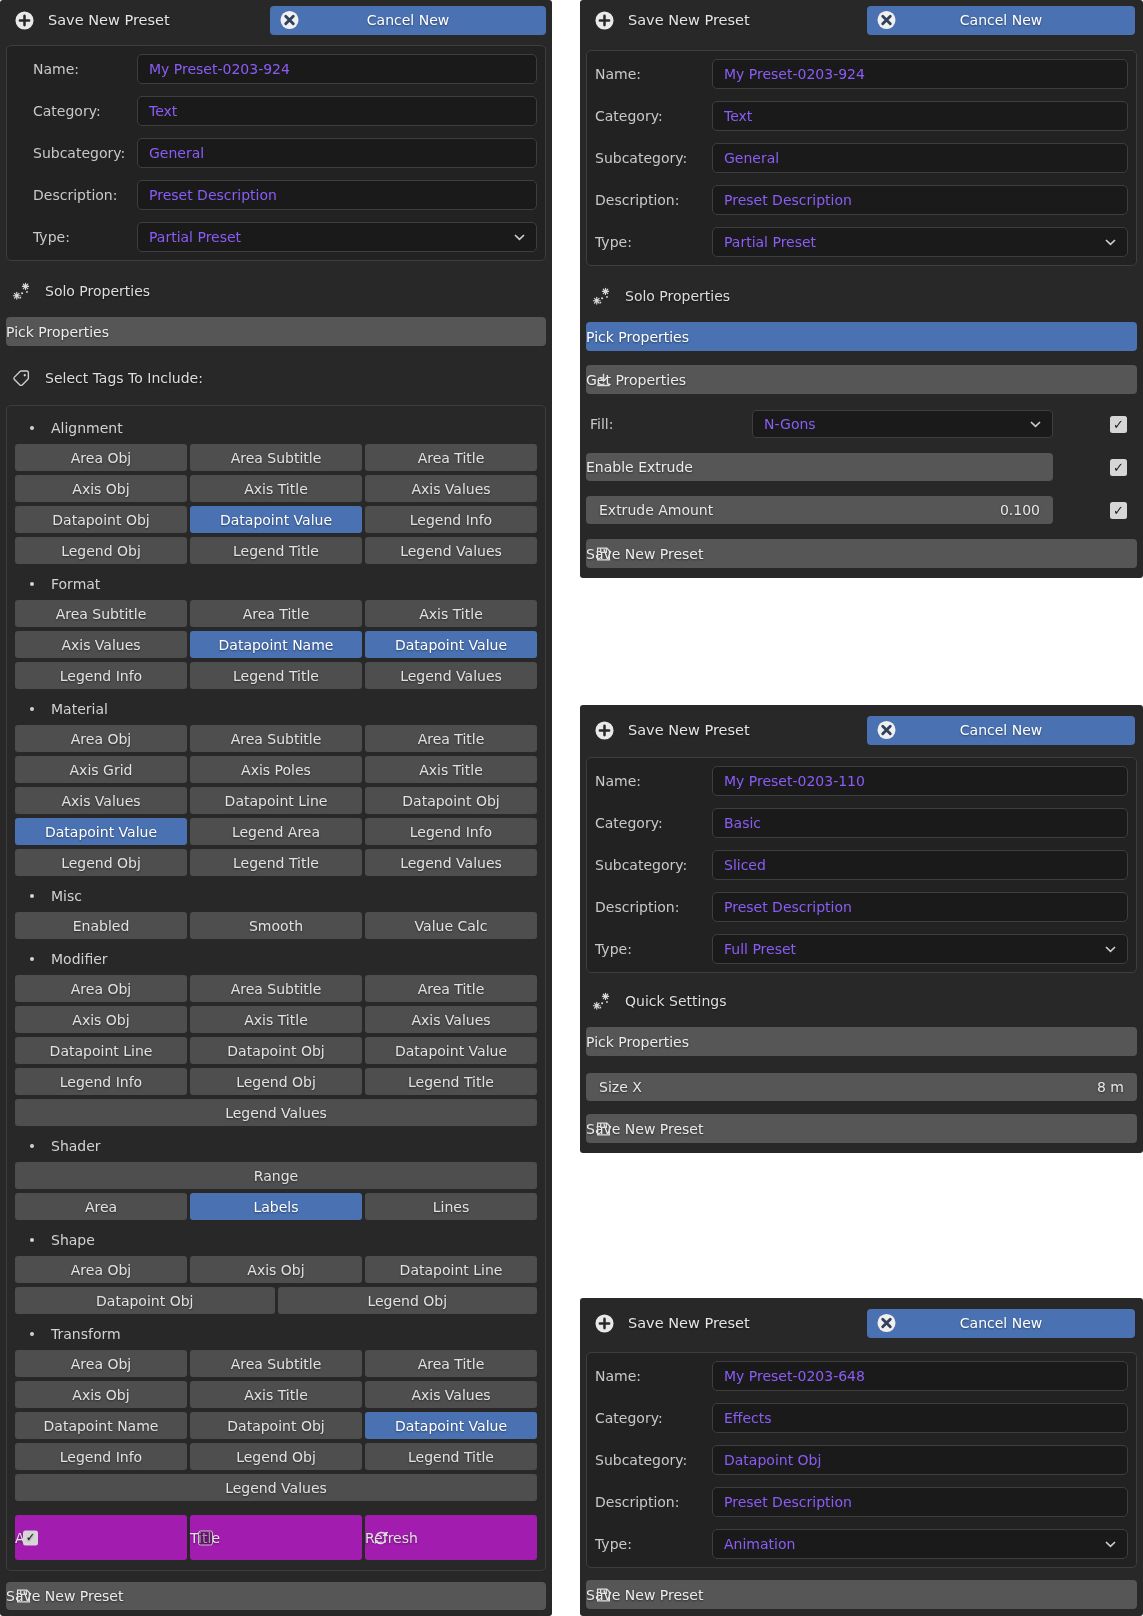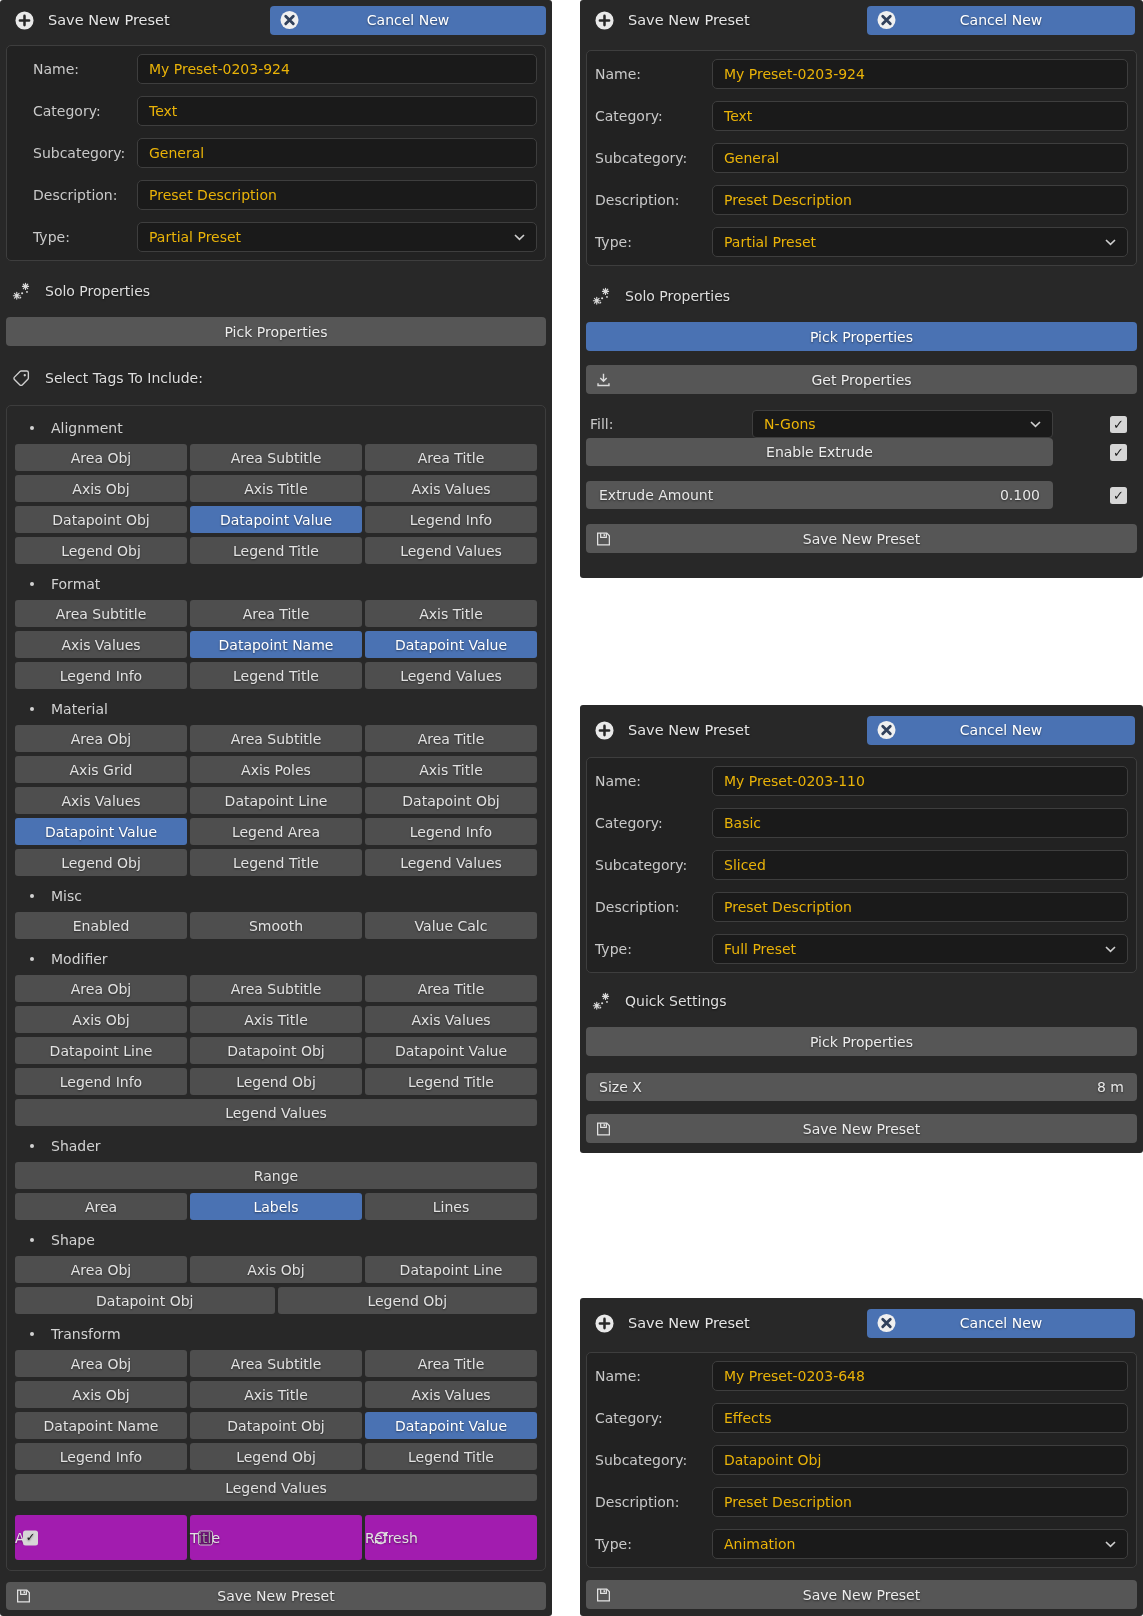--- a/index.html
+++ b/index.html
@@ -33,31 +33,31 @@
     border: 1px solid #3e3e3e; border-radius: 5px; background: #222222;
     padding: 8px 8px 8px 26px; display: flex; flex-direction: column; gap: 12px;
   }
   #panel-left .fields-box { margin-top: 10px; }
   .panel-right .fields-box { margin-top: 15px; padding-left: 8px; }
   .field-row { display: flex; align-items: center; height: 30px; }
   .field-label { color: #c9c9c9; width: 104px; flex: 0 0 auto; }
   .panel-right .field-label { width: 117px; }
   .field-control {
     flex: 1; height: 30px; background: #1a1a1a; border: 1px solid #3e3e3e; border-radius: 5px;
-    display: flex; align-items: center; padding: 0 11px; color: #eab308;
+    display: flex; align-items: center; padding: 0 11px; color: #8b5cf6;
   }
   .field-control .chev { margin-left: auto; line-height: 0; }
 
   .section-hdr { display: flex; align-items: center; gap: 14px; padding-left: 6px; height: 28px;
     color: #dedede; text-shadow: 0 1px 2px rgba(0,0,0,.5); }
   .icon { line-height: 0; flex: 0 0 auto; }
 
   .wide-btn {
     height: 29px; background: #565656; border-radius: 4px; position: relative;
-    display: flex; align-items: center; justify-content: center; color: #ececec;
+    display: flex; align-items: center; justify-content: flex-start; color: #ececec;
     text-shadow: 0 1px 2px rgba(0,0,0,.5);
   }
   .wide-btn.blue { background: #4a72b3; color: #ffffff; }
   .wide-btn .btn-icon { position: absolute; left: 9px; top: 50%; transform: translateY(-50%); line-height: 0; }
   .grow { flex: 1; }
 
   .tags-box { border: 1px solid #3d3d3d; border-radius: 5px; margin-top: 13px; padding: 6px 8px 10px; }
   .group-label { height: 32px; display: flex; align-items: center; gap: 17px; padding-left: 15px; color: #d2d2d2; }
   .bullet { width: 4px; height: 4px; border-radius: 50%; background: #d2d2d2; flex: 0 0 auto; }
   .tag-row { display: flex; gap: 3px; margin-bottom: 4px; }
@@ -464,21 +464,21 @@
     <div class="fill-label">Fill:</div>
     <div class="field-control h28" style="border-radius:4px">
       <span>N-Gons</span>
       <span class="chev"><svg width="11" height="7" viewBox="0 0 11 7">
             <path d="M1 1l4.5 4.3L10 1" stroke="#cfcfcf" stroke-width="1.6" fill="none"></path>
           </svg></span>
     </div>
     <span class="chk on"></span>
   </div>
 
-  <div class="row-with-chk" style="margin-top:0">
+  <div class="row-with-chk" style="margin-top:15px">
     <div class="wide-btn grow h28">
       <span>Enable Extrude</span>
     </div>
     <span class="chk on"></span>
   </div>
 
   <div class="row-with-chk" style="margin-top:15px">
     <div class="slider">
       <span>Extrude Amount</span>
       <span class="sl-val">0.100</span>

